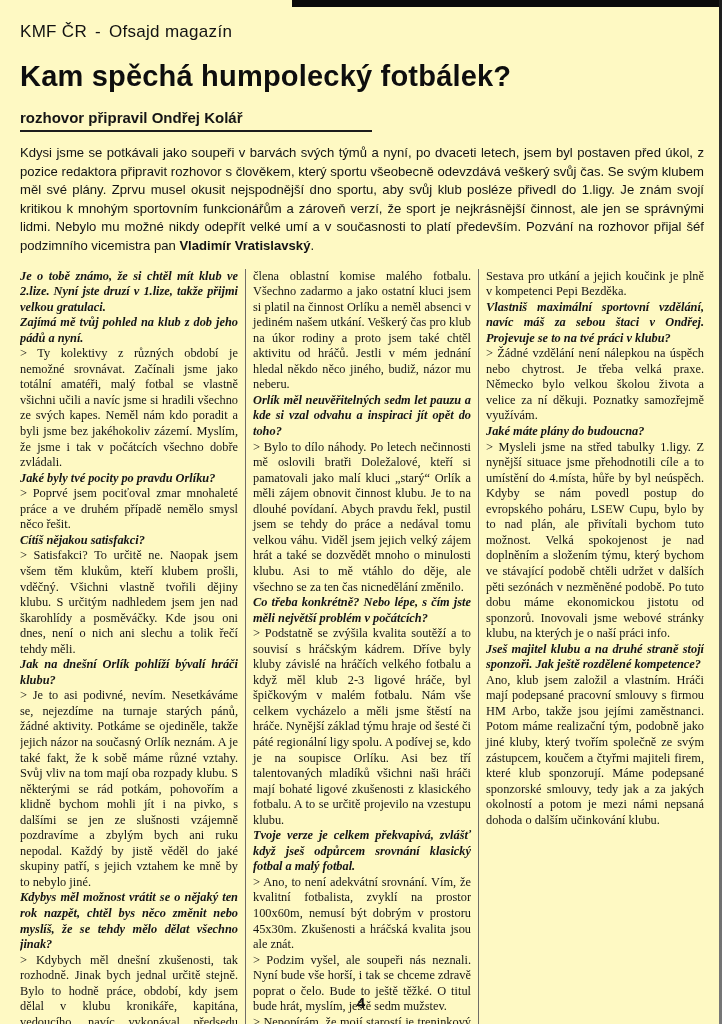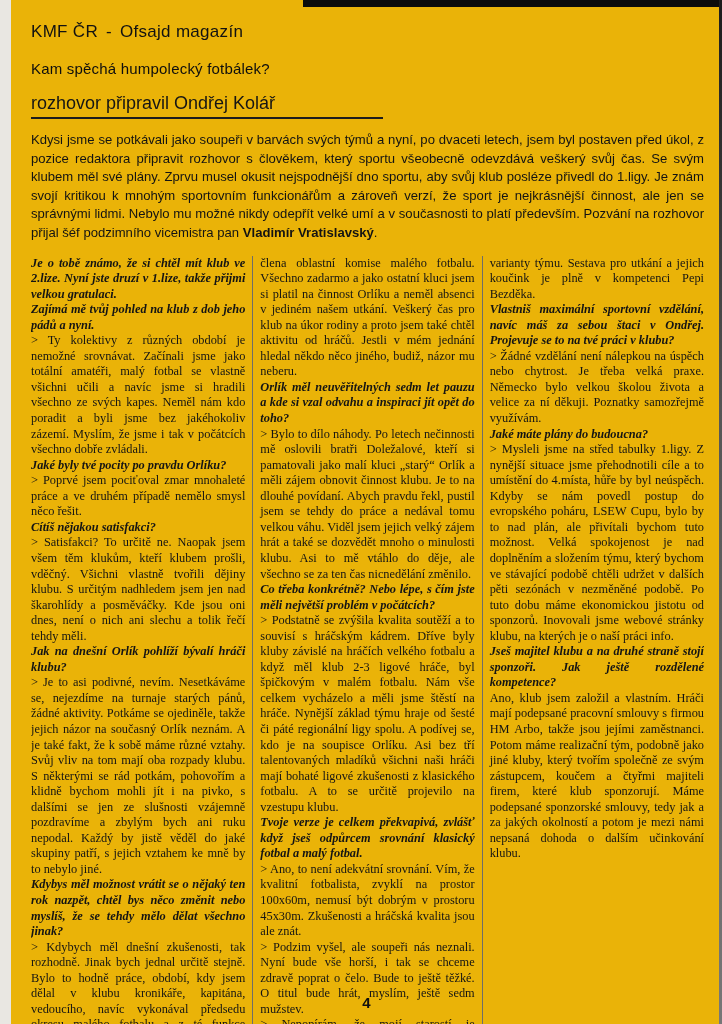--- a/index.html
+++ b/index.html
@@ -6,22 +6,21 @@
   body{
     width:722px;height:1024px;
     background:#e9e7e2;
     font-family:"Liberation Sans", sans-serif;
     color:#141414;
     position:relative;
     overflow:hidden;
   }
   .page{
     position:absolute;inset:0;
-    background:#eab308;
-    margin-left:11px;
+    background:#fef9c3;
   }
   
   .edge-top{
     position:absolute;top:0;left:292px;right:0;height:7px;
     background:#0b0b0b;
   }
   .edge-right{
     position:absolute;top:0;right:0;width:3px;height:100%;
     background:linear-gradient(to bottom,#1c1c1c,#555 40%,#777);
   }
@@ -30,34 +29,35 @@
   }
   .masthead{
     margin-top:22px;
     font-size:17px;
     letter-spacing:.3px;
     color:#121212;
   }
   .masthead .dash{padding:0 8px;}
   .title{
     margin-top:18px;
-    font-size:15px;
-    font-weight:normal;
+    font-size:29px;
+    font-weight:bold;
     letter-spacing:.2px;
     color:#0e0e0e;
   }
   .byline-wrap{
     margin-top:16px;
     width:352px;
     border-bottom:2px solid #1d1d1d;
     padding-bottom:3px;
   }
   .byline{
-    font-size:18px;
+    font-size:15px;
     color:#151515;
+    font-weight:bold;
   }
   .lead{
     margin-top:12px;
     font-size:13.1px;
     line-height:1.42;
     text-align:justify;
     color:#131313;
   }
   .lead .lead-name{font-weight:bold;}
   .article{

